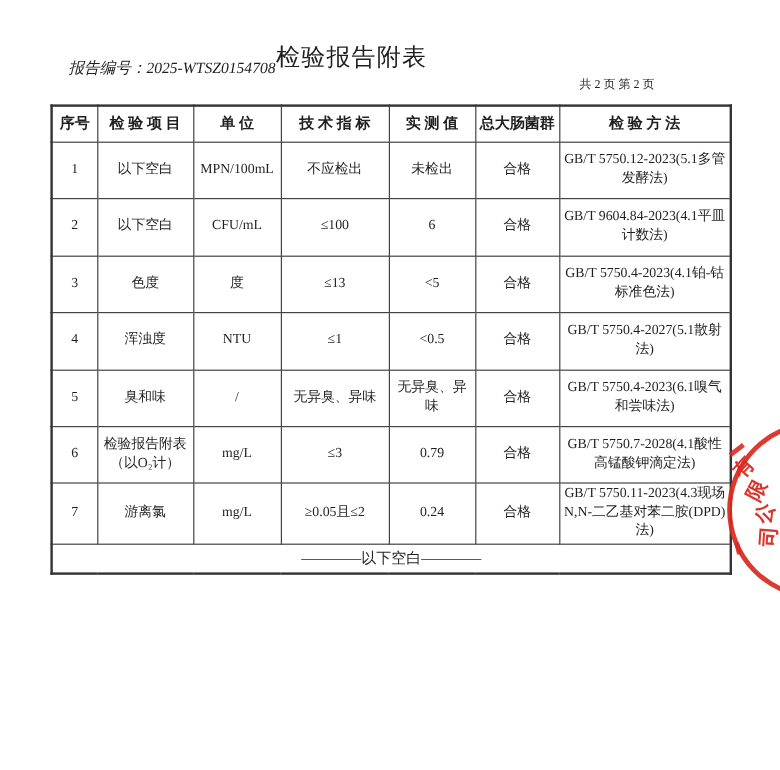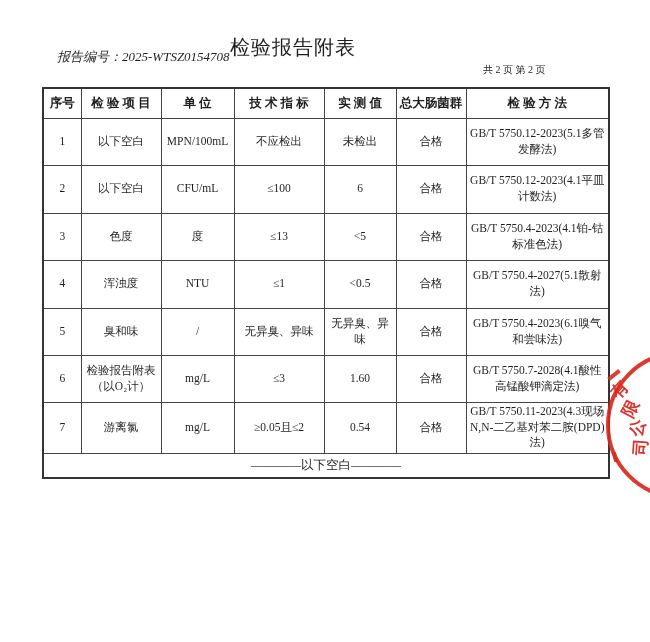--- a/index.html
+++ b/index.html
@@ -135,21 +135,21 @@
         <td class="method">GB/T 5750.12-2023(5.1多管发酵法)</td>
       </tr>
 
       <tr style="height:48px">
         <td>2</td>
         <td>以下空白</td>
         <td>CFU/mL</td>
         <td>≤100</td>
         <td>6</td>
         <td>合格</td>
-        <td class="method">GB/T 5750.12-2023(4.1平皿计数法)</td>
+        <td class="method">GB/T 9604.84-2023(4.1平皿计数法)</td>
       </tr>
 
       <tr style="height:47px">
         <td>3</td>
         <td>色度</td>
         <td>度</td>
         <td>≤13</td>
         <td>&lt;5</td>
         <td>合格</td>
         <td class="method">GB/T 5750.4-2023(4.1铂-钴标准色法)</td>
@@ -173,31 +173,31 @@
         <td>无异臭、异味</td>
         <td>合格</td>
         <td class="method">GB/T 5750.4-2023(6.1嗅气和尝味法)</td>
       </tr>
 
       <tr style="height:47px">
         <td>6</td>
         <td>检验报告附表（以O₂计）</td>
         <td>mg/L</td>
         <td>≤3</td>
-        <td>1.60</td>
+        <td>0.79</td>
         <td>合格</td>
         <td class="method">GB/T 5750.7-2028(4.1酸性高锰酸钾滴定法)</td>
       </tr>
 
       <tr style="height:51px">
         <td>7</td>
         <td>游离氯</td>
         <td>mg/L</td>
         <td>≥0.05且≤2</td>
-        <td>0.54</td>
+        <td>0.24</td>
         <td>合格</td>
         <td class="method">GB/T 5750.11-2023(4.3现场N,N-二乙基对苯二胺(DPD)法)</td>
       </tr>
 
       <tr style="height:25px">
         <td class="blank-footer" colspan="7">————以下空白————</td>
       </tr>
     </tbody>
   </table>
 

